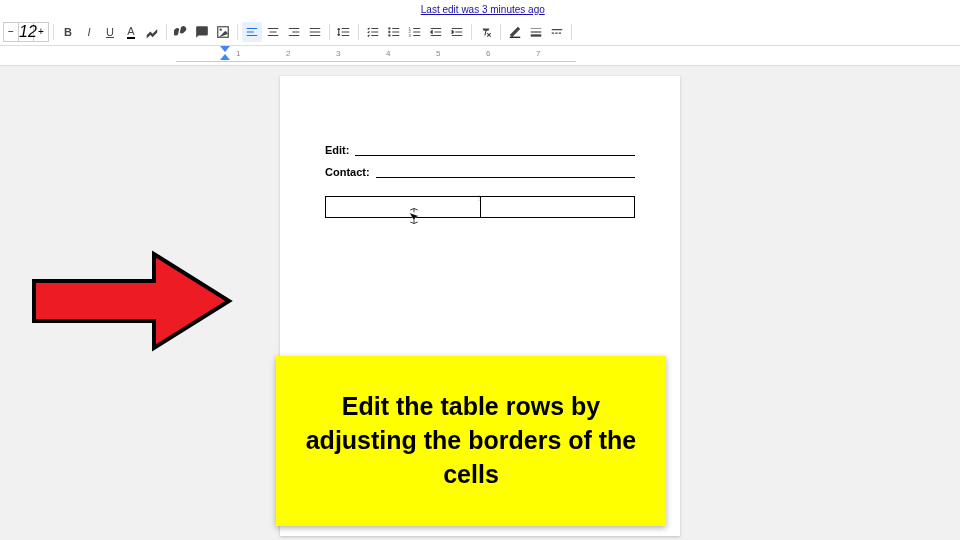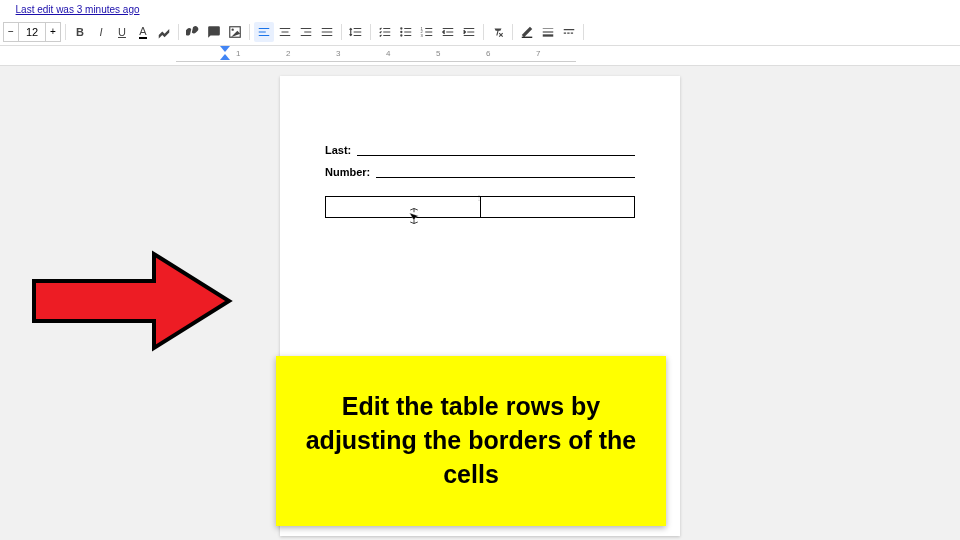--- a/index.html
+++ b/index.html
@@ -1,26 +1,26 @@
 <!DOCTYPE html>
 <html><head>
   <meta charset="utf-8">
   <style>
     * { margin: 0; padding: 0; box-sizing: border-box; }
     body { font-family: Arial, sans-serif; background: #f1f1f1; width: 960px; height: 540px; overflow: hidden; position: relative; }
     
-    .top-bar { background: #fff; height: 18px; display: flex; align-items: center; padding: 4px 10px; font-size: 10px; }
+    .top-bar { background: #fff; height: 18px; display: flex; align-items: center; padding: 4px 10px; font-size: 10px; justify-content: center; }
     .edit-link { color: #1a0dab; text-decoration: underline; cursor: pointer; }
     
     .toolbar { background: #fff; height: 28px; border-bottom: 1px solid #ddd; display: flex; align-items: center; padding: 0 3px; gap: 1px; }
     .tb-btn { width: 20px; height: 20px; display: flex; align-items: center; justify-content: center; cursor: pointer; border-radius: 2px; font-size: 11px; color: #444; }
     .tb-sep { width: 1px; height: 16px; background: #ddd; margin: 0 3px; }
     .font-size-box { display: flex; align-items: center; border: 1px solid #ccc; height: 20px; }
     .fs-btn { width: 14px; height: 18px; display: flex; align-items: center; justify-content: center; font-size: 10px; cursor: pointer; }
-    .fs-val { width: 28px; text-align: center; font-size: 11px; border-left: 1px solid #ccc; border-right: 1px solid #ccc; height: 18px; line-height: 18px; }
+    .fs-val { width: 16px; text-align: center; font-size: 16px; border-left: 1px solid #ccc; border-right: 1px solid #ccc; height: 18px; line-height: 18px; font-style: italic; }
     
     .ruler-area { background: #fff; height: 20px; border-bottom: 1px solid #ddd; position: relative; }
     .ruler { position: absolute; left: 176px; width: 400px; height: 16px; background: #fff; border-bottom: 1px solid #ccc; }
     .ruler-mark { position: absolute; font-size: 8px; color: #888; top: 3px; }
     .ruler-indent { position: absolute; top: 0; left: 44px; }
     
     .canvas { background: #f1f1f1; height: 474px; position: relative; display: flex; justify-content: center; padding-top: 10px; }
     .page { background: #fff; width: 400px; height: 460px; box-shadow: 0 1px 3px rgba(0,0,0,0.2); padding: 68px 45px 30px 45px; position: relative; }
     
     .form-row { display: flex; align-items: flex-end; margin-bottom: 10px; font-size: 11px; font-weight: bold; }
@@ -195,25 +195,25 @@
     <span class="ruler-mark" style="left:210px">4</span>
     <span class="ruler-mark" style="left:260px">5</span>
     <span class="ruler-mark" style="left:310px">6</span>
     <span class="ruler-mark" style="left:360px">7</span>
   </div>
 </div>
 
 <div class="canvas">
   <div class="page">
     <div class="form-row">
-      <span class="form-label">Last:</span>
+      <span class="form-label">Edit:</span>
       <span class="form-line"></span>
     </div>
     <div class="form-row">
-      <span class="form-label">Number:</span>
+      <span class="form-label">Contact:</span>
       <span class="form-line"></span>
     </div>
     <div class="editable-table">
       <div class="table-cell">
         <div class="cursor-icon">
           <svg width="18" height="18" viewBox="0 0 24 24">
             <path stroke="#000" stroke-width="1" fill="none" d="M12 2v5M12 17v5M7 4l5-2 5 2M7 20l5 2 5-2"></path>
             <path fill="#000" d="M6 8l6 10 2-4 4-2z" stroke="#fff" stroke-width="0.5"></path>
           </svg>
         </div>

